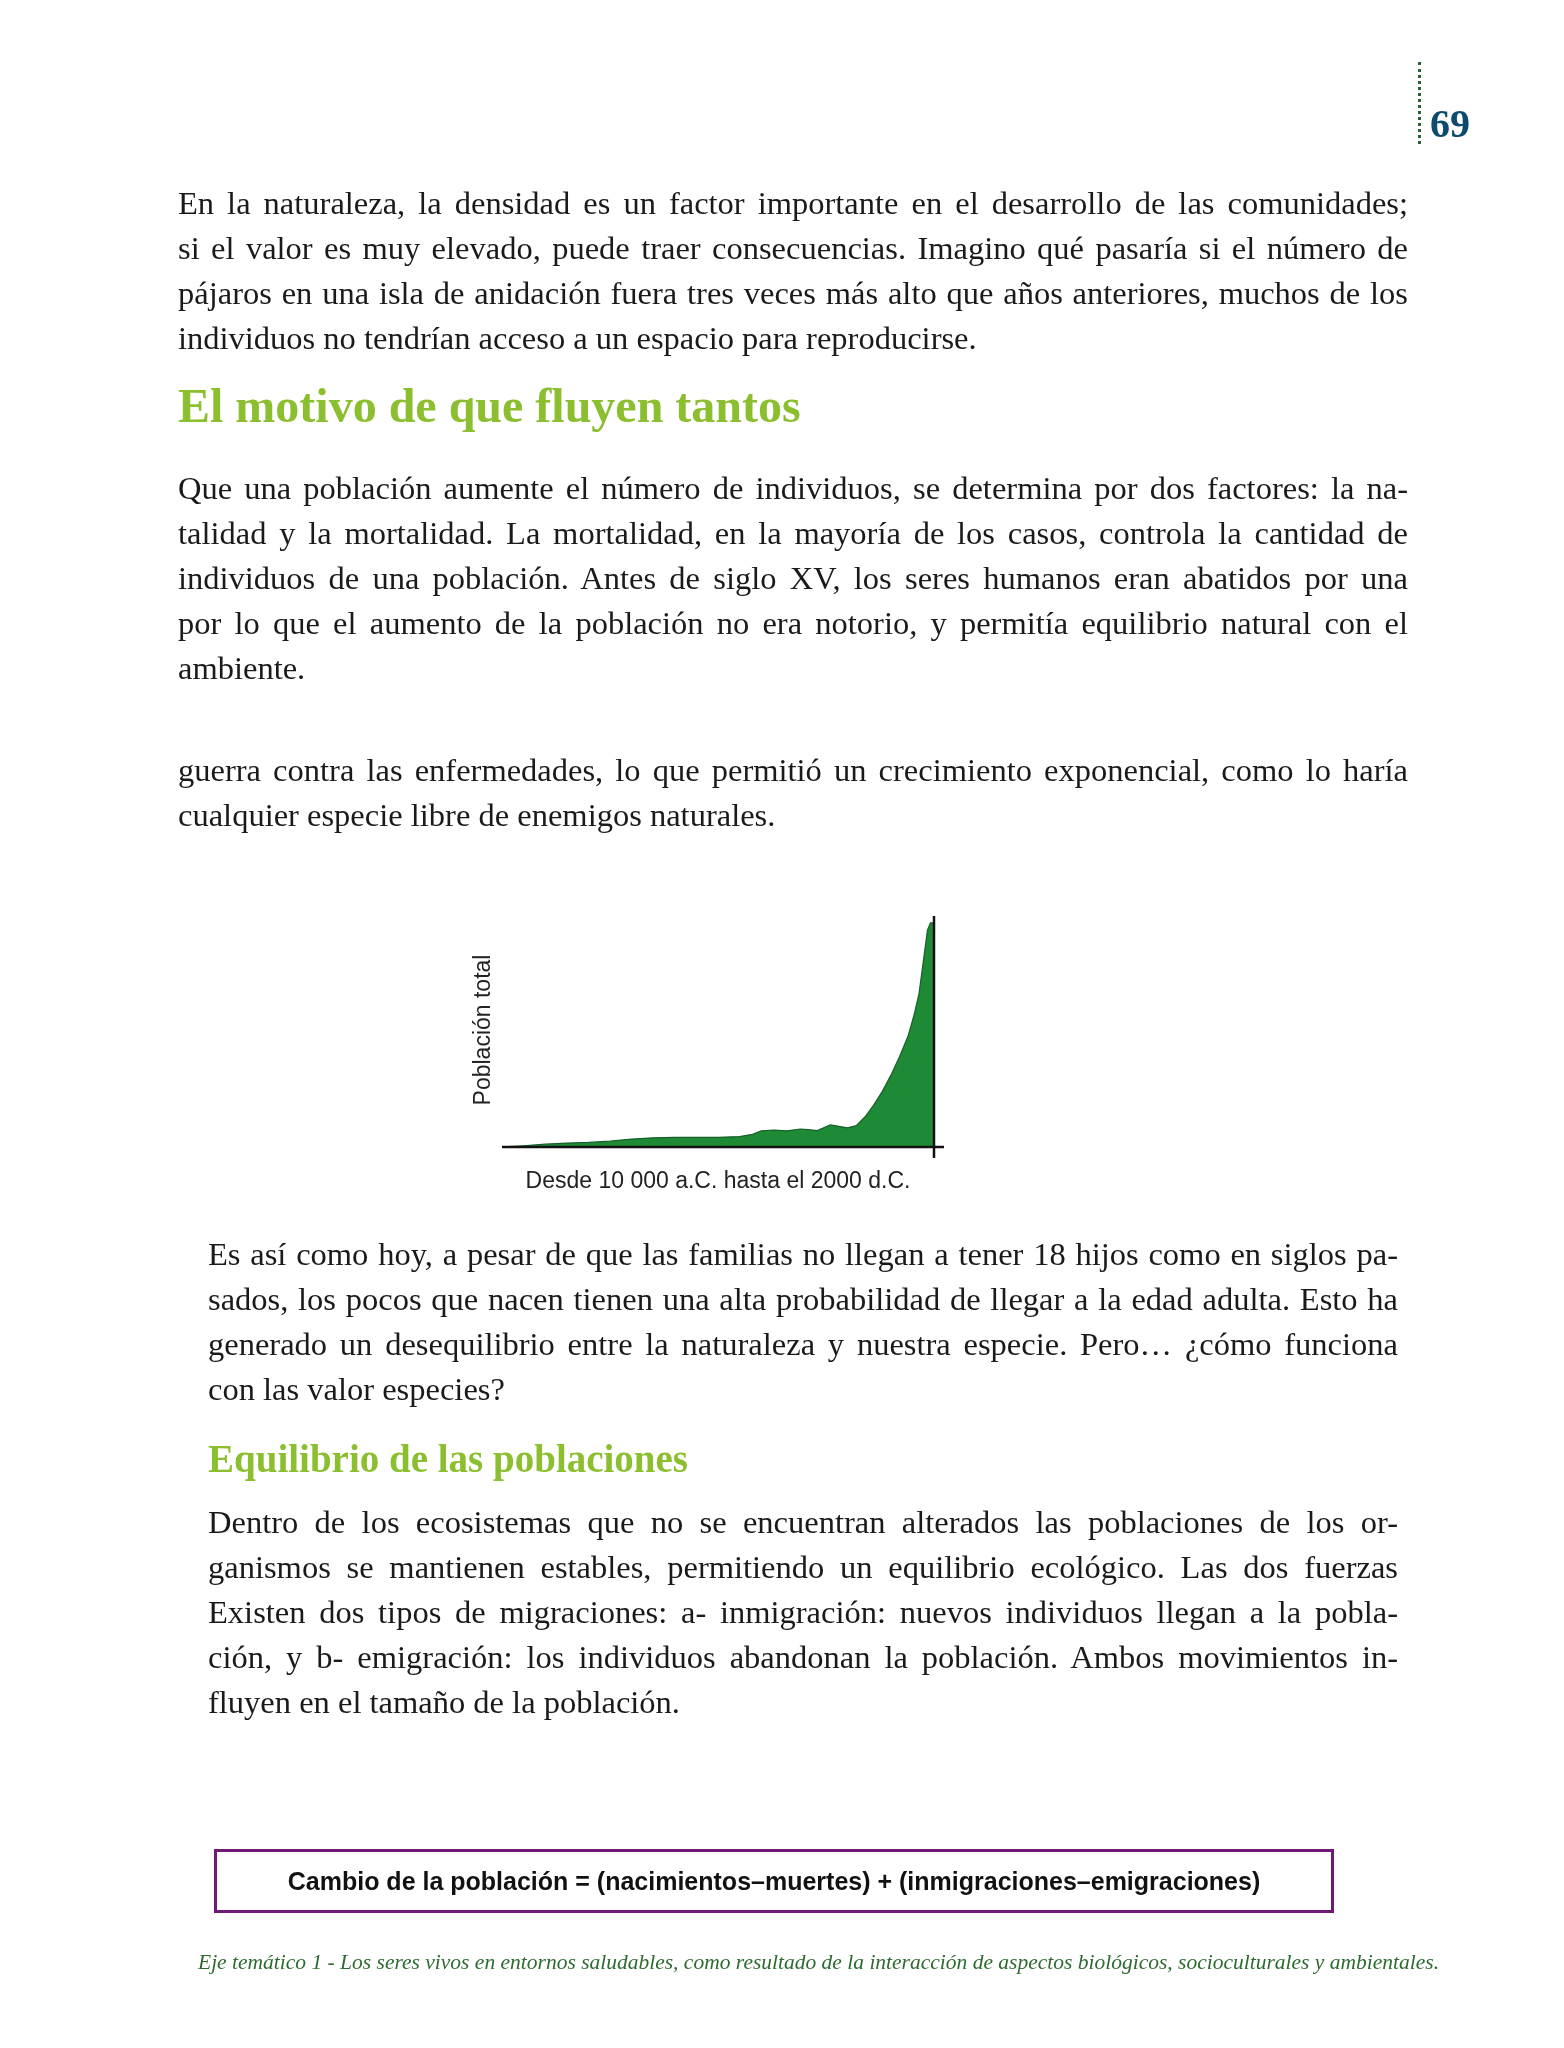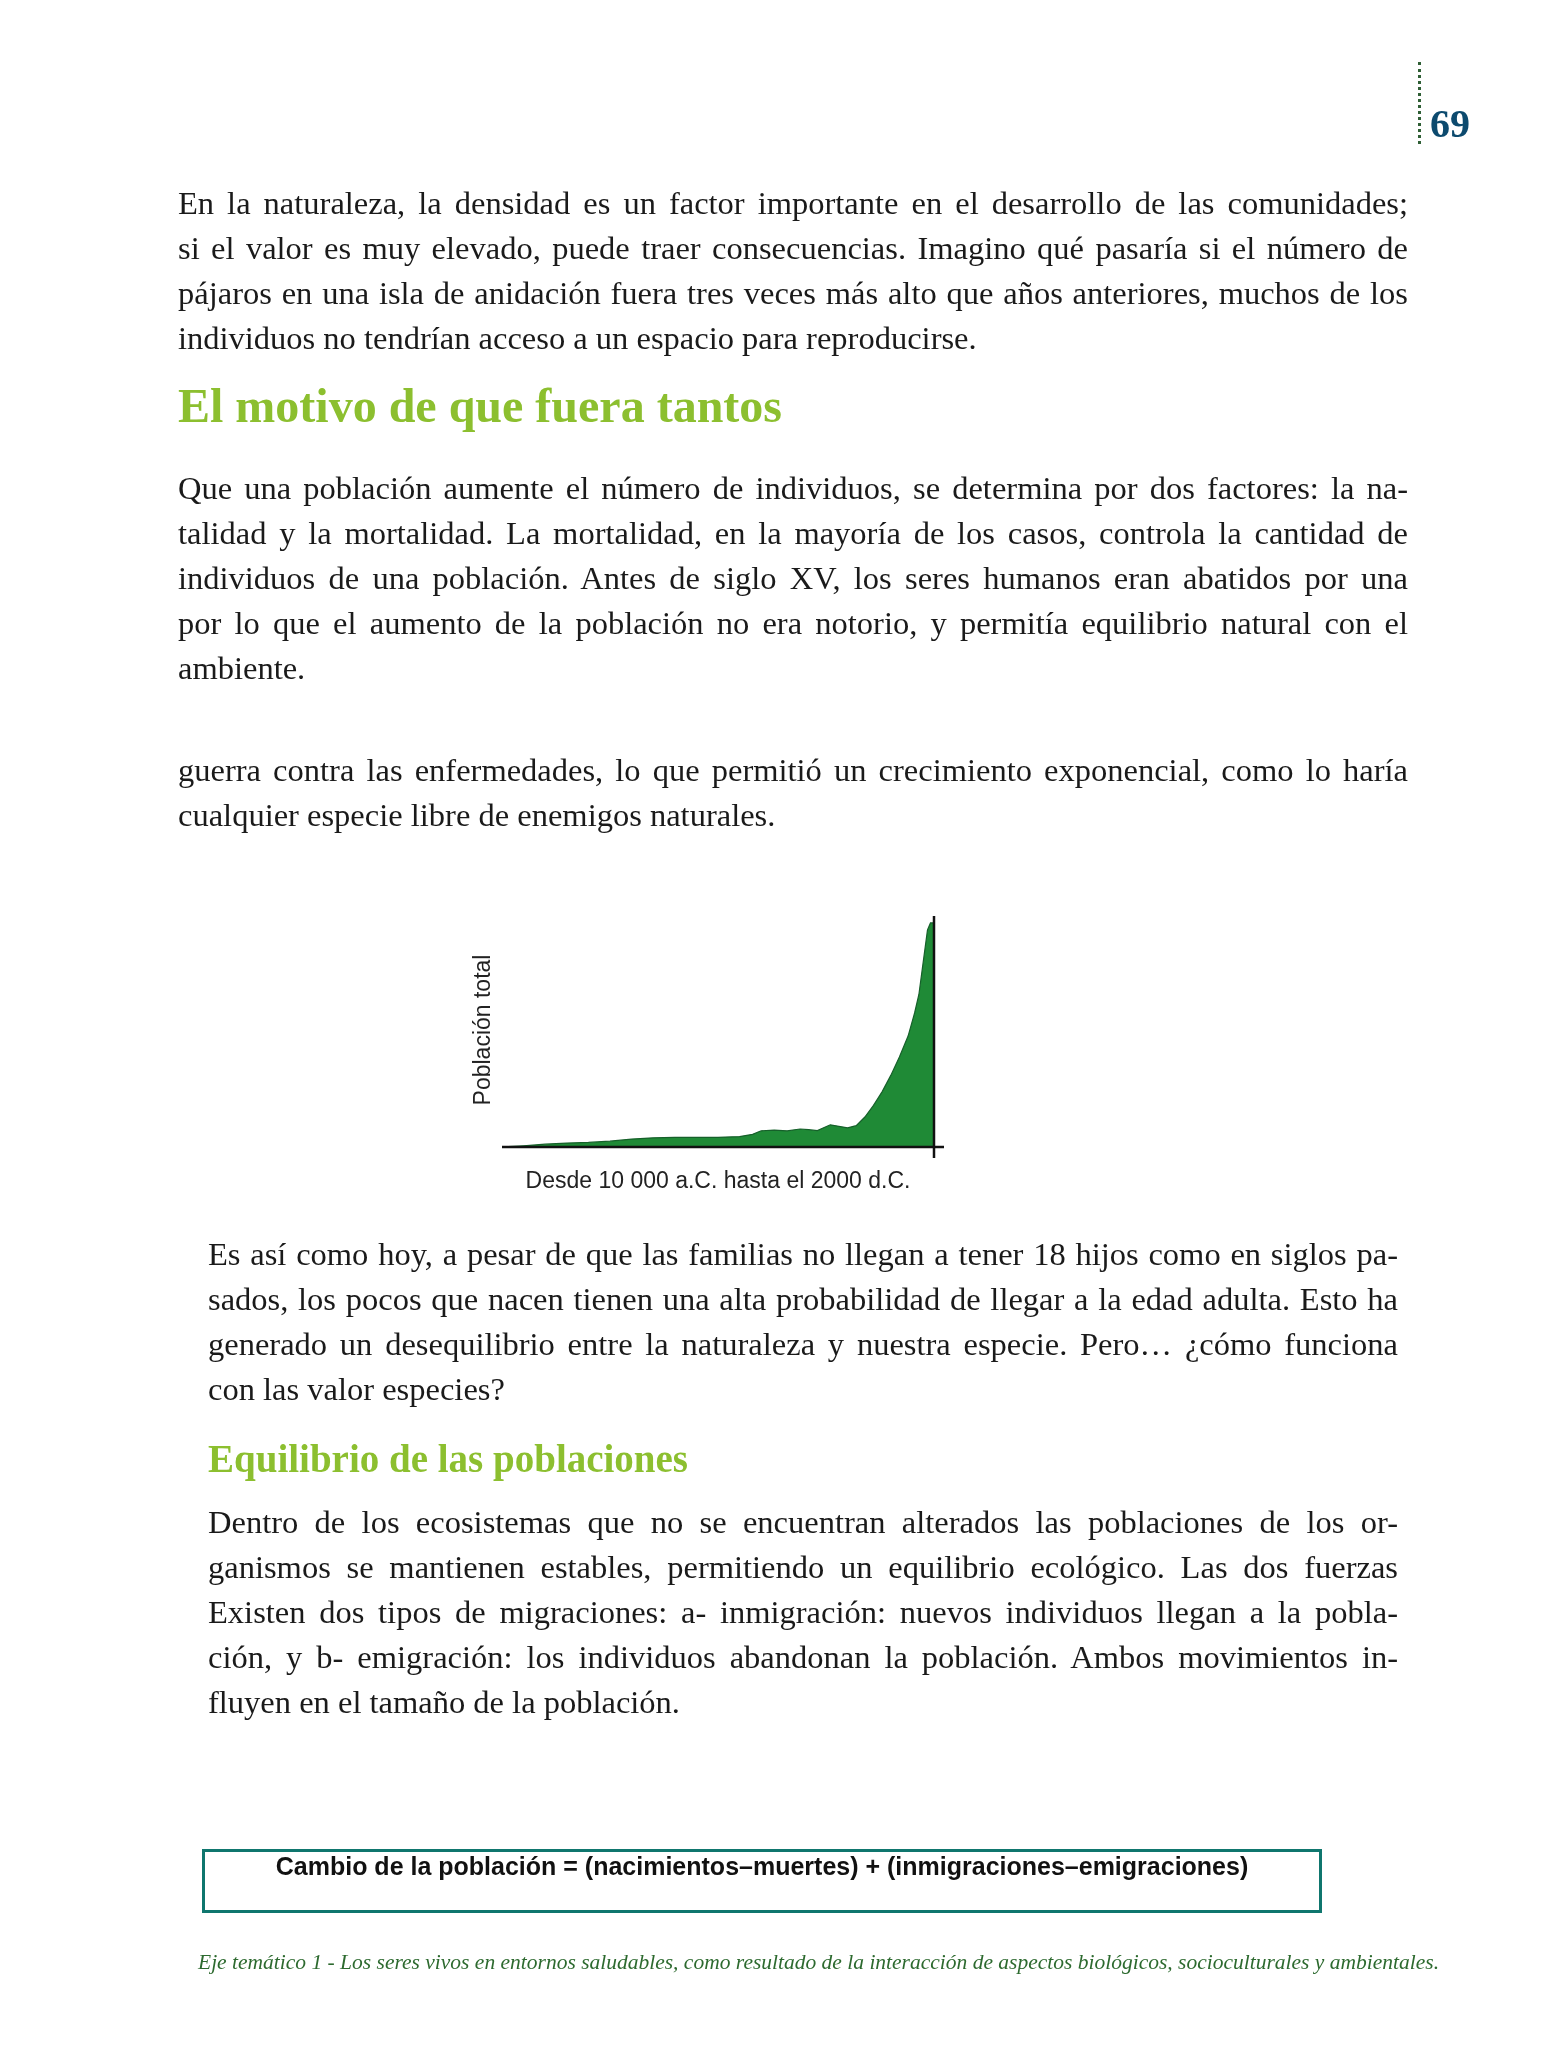--- a/index.html
+++ b/index.html
@@ -21,43 +21,43 @@
     .p2 { left: 178px; top: 466px; width: 1230px; }
     .p3 { left: 178px; top: 748px; width: 1230px; }
 
     .chart { left: 460px; top: 900px; width: 560px; height: 300px; }
     .chart svg { display: block; }
 
     .p4 { left: 208px; top: 1232px; width: 1190px; }
     .h2 { left: 208px; top: 1434px; font-size: 39px; font-weight: bold; color: #8cbf2f; line-height: 50px; white-space: nowrap; }
     .p5 { left: 208px; top: 1500px; width: 1190px; }
 
-    .formula-box { left: 202px; top: 1849px; width: 1120px; height: 64px;
-                   border: 3px solid #0f766e; box-sizing: border-box;
-                   display: flex; justify-content: center; }
+    .formula-box { left: 214px; top: 1849px; width: 1120px; height: 64px;
+                   border: 3px solid #701a75; box-sizing: border-box;
+                   display: flex; align-items: center; justify-content: center; }
     .formula-text { font-family: "Liberation Sans", "DejaVu Sans", sans-serif;
                     font-weight: bold; font-size: 25px; color: #111; white-space: nowrap; }
 
     .footer { left: 198px; top: 1950px; font-size: 21.5px; font-style: italic;
               color: #2d6a2f; white-space: nowrap; }
   </style>
 </head>
 <body>
 
 <div class="abs page-rule"></div>
 <div class="abs page-number">69</div>
 
 <div class="abs para p1">
   <span class="line">En la naturaleza, la densidad es un factor importante en el desarrollo de las comunidades;</span>
   <span class="line">si el valor es muy elevado, puede traer consecuencias. Imagino qué pasaría si el número de</span>
   <span class="line">pájaros en una isla de anidación fuera tres veces más alto que años anteriores, muchos de los</span>
   <span class="line last">individuos no tendrían acceso a un espacio para reproducirse.</span>
 </div>
 
-<div class="abs h1">El motivo de que fuera tantos</div>
+<div class="abs h1">El motivo de que fluyen tantos</div>
 
 <div class="abs para p2">
   <span class="line">Que una población aumente el número de individuos, se determina por dos factores: la na-</span>
   <span class="line">talidad y la mortalidad. La mortalidad, en la mayoría de los casos, controla la cantidad de</span>
   <span class="line">individuos de una población.  Antes de siglo XV, los seres humanos eran abatidos por una</span>
   <span class="line">por lo que el aumento de la población no era notorio, y permitía equilibrio natural con el</span>
   <span class="line last">ambiente.</span>
 </div>
 
 <div class="abs para p3">

